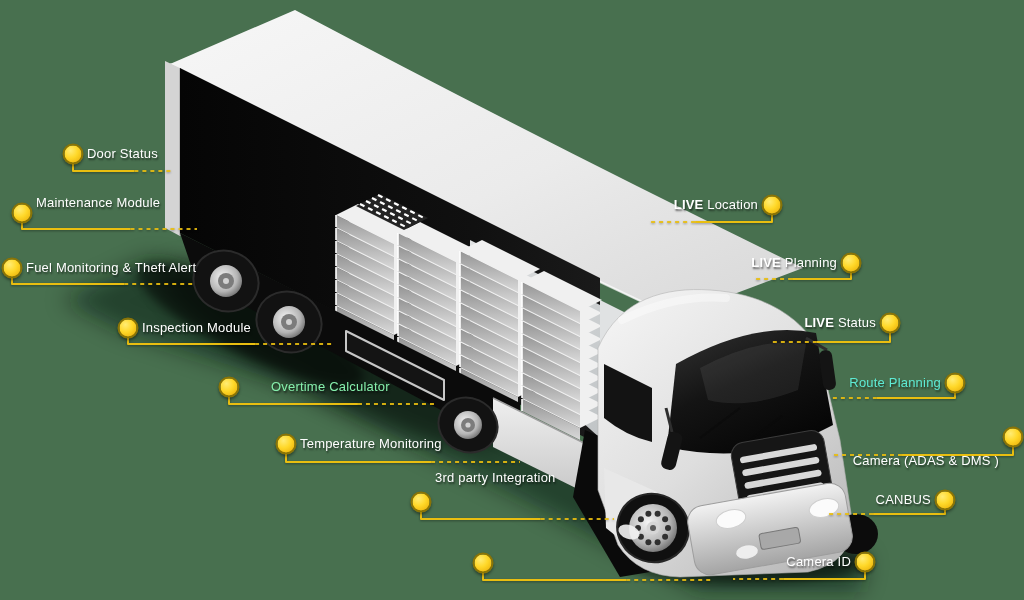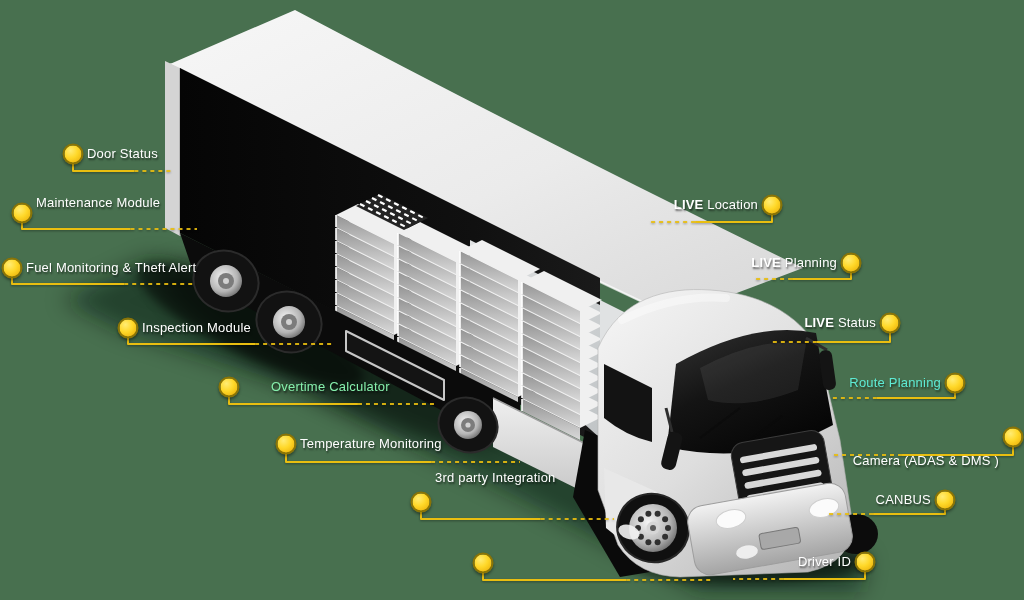--- a/index.html
+++ b/index.html
@@ -285,16 +285,16 @@
       <span class="callout-text" style="top: 263px; color: rgb(255, 255, 255); right: 187px;"><b>LIVE</b><span> Planning</span></span>
       <span class="pin" style="left: 890px; top: 323px; border-color: rgb(138, 116, 6); background: radial-gradient(circle at 35% 30%, rgb(255, 236, 116), rgb(255, 216, 41) 45%, rgb(233, 174, 7) 95%);"></span>
       <span class="callout-text" style="top: 323px; color: rgb(255, 255, 255); right: 148px;"><b>LIVE</b><span> Status</span></span>
       <span class="pin" style="left: 955px; top: 383px; border-color: rgb(138, 116, 6); background: radial-gradient(circle at 35% 30%, rgb(255, 236, 116), rgb(255, 216, 41) 45%, rgb(233, 174, 7) 95%);"></span>
       <span class="callout-text" style="top: 383px; color: #5eead4; right: 83px;"><b></b><span>Route Planning</span></span>
       <span class="pin" style="left: 1013px; top: 437px; border-color: rgb(138, 116, 6); background: radial-gradient(circle at 35% 30%, rgb(255, 236, 116), rgb(255, 216, 41) 45%, rgb(233, 174, 7) 95%);"></span>
       <span class="callout-text" style="top: 437px; color: rgb(255, 255, 255); right: 25px; margin-top: 24px;"><b></b><span>Camera (ADAS &amp; DMS )</span></span>
       <span class="pin" style="left: 945px; top: 500px; border-color: rgb(138, 116, 6); background: radial-gradient(circle at 35% 30%, rgb(255, 236, 116), rgb(255, 216, 41) 45%, rgb(233, 174, 7) 95%);"></span>
       <span class="callout-text" style="top: 500px; color: rgb(255, 255, 255); right: 93px;"><b></b><span>CANBUS</span></span>
       <span class="pin" style="left: 865px; top: 562px; border-color: rgb(138, 116, 6); background: radial-gradient(circle at 35% 30%, rgb(255, 236, 116), rgb(255, 216, 41) 45%, rgb(233, 174, 7) 95%);"></span>
-      <span class="callout-text" style="top: 562px; color: rgb(255, 255, 255); right: 173px;"><b></b><span>Driver ID</span></span>
+      <span class="callout-text" style="top: 562px; color: rgb(255, 255, 255); right: 173px;"><b></b><span>Camera ID</span></span>
     </div>
 
 </div>
 
 </body></html>

